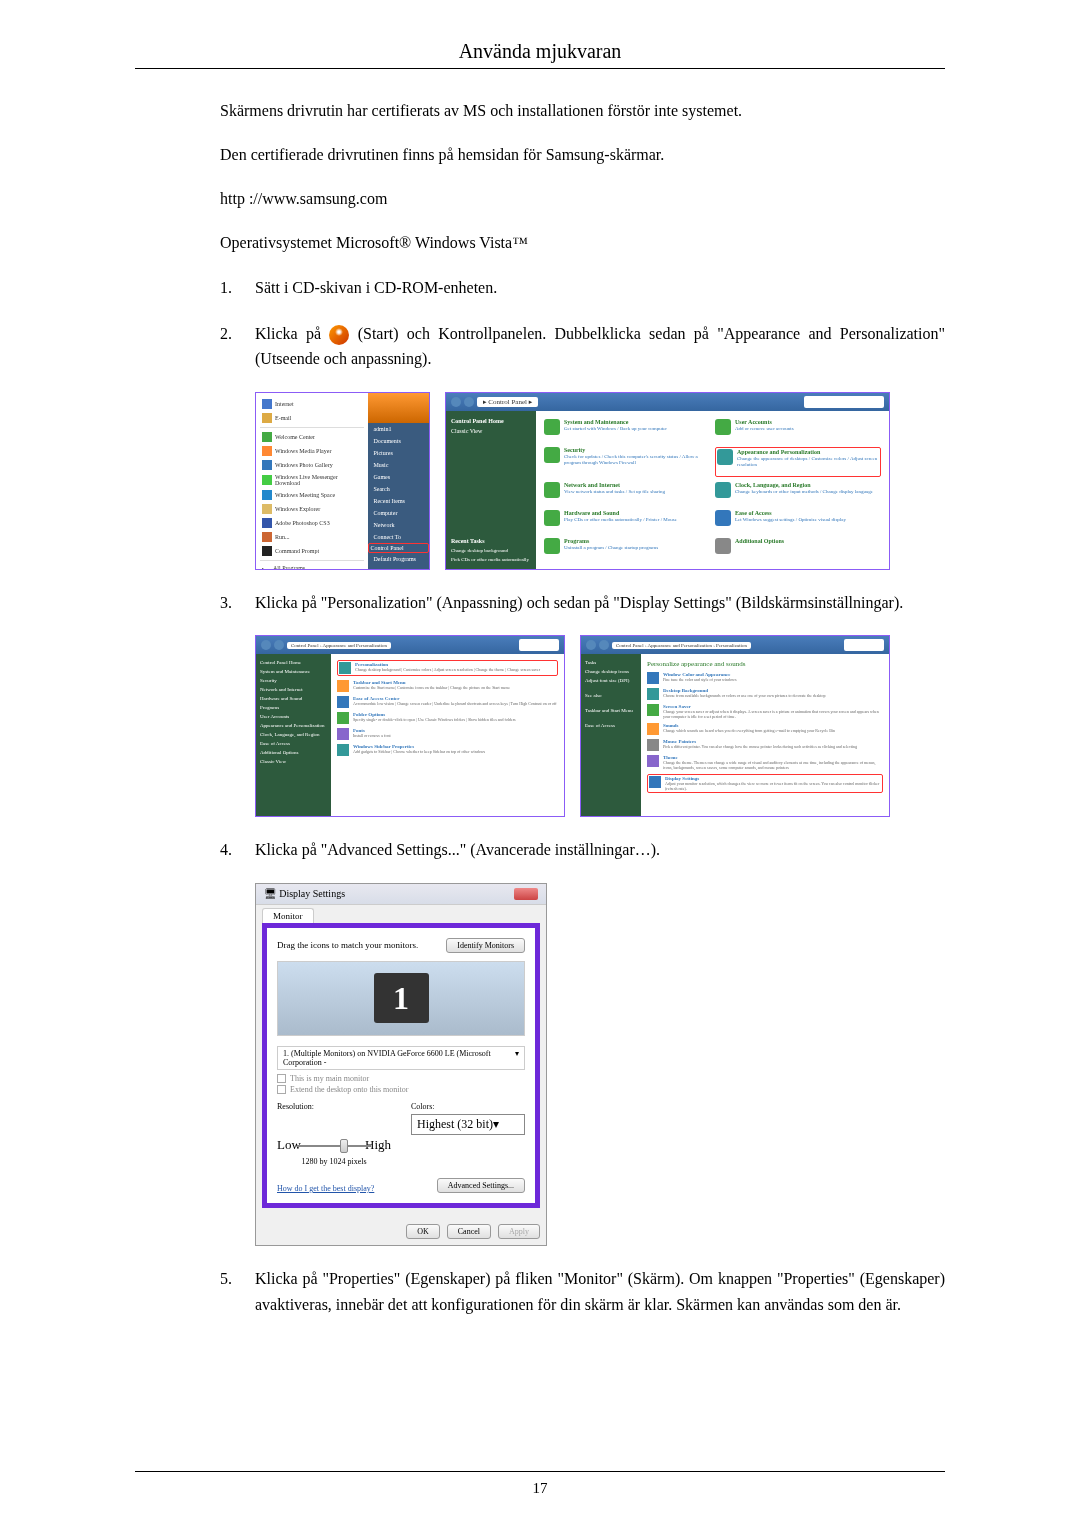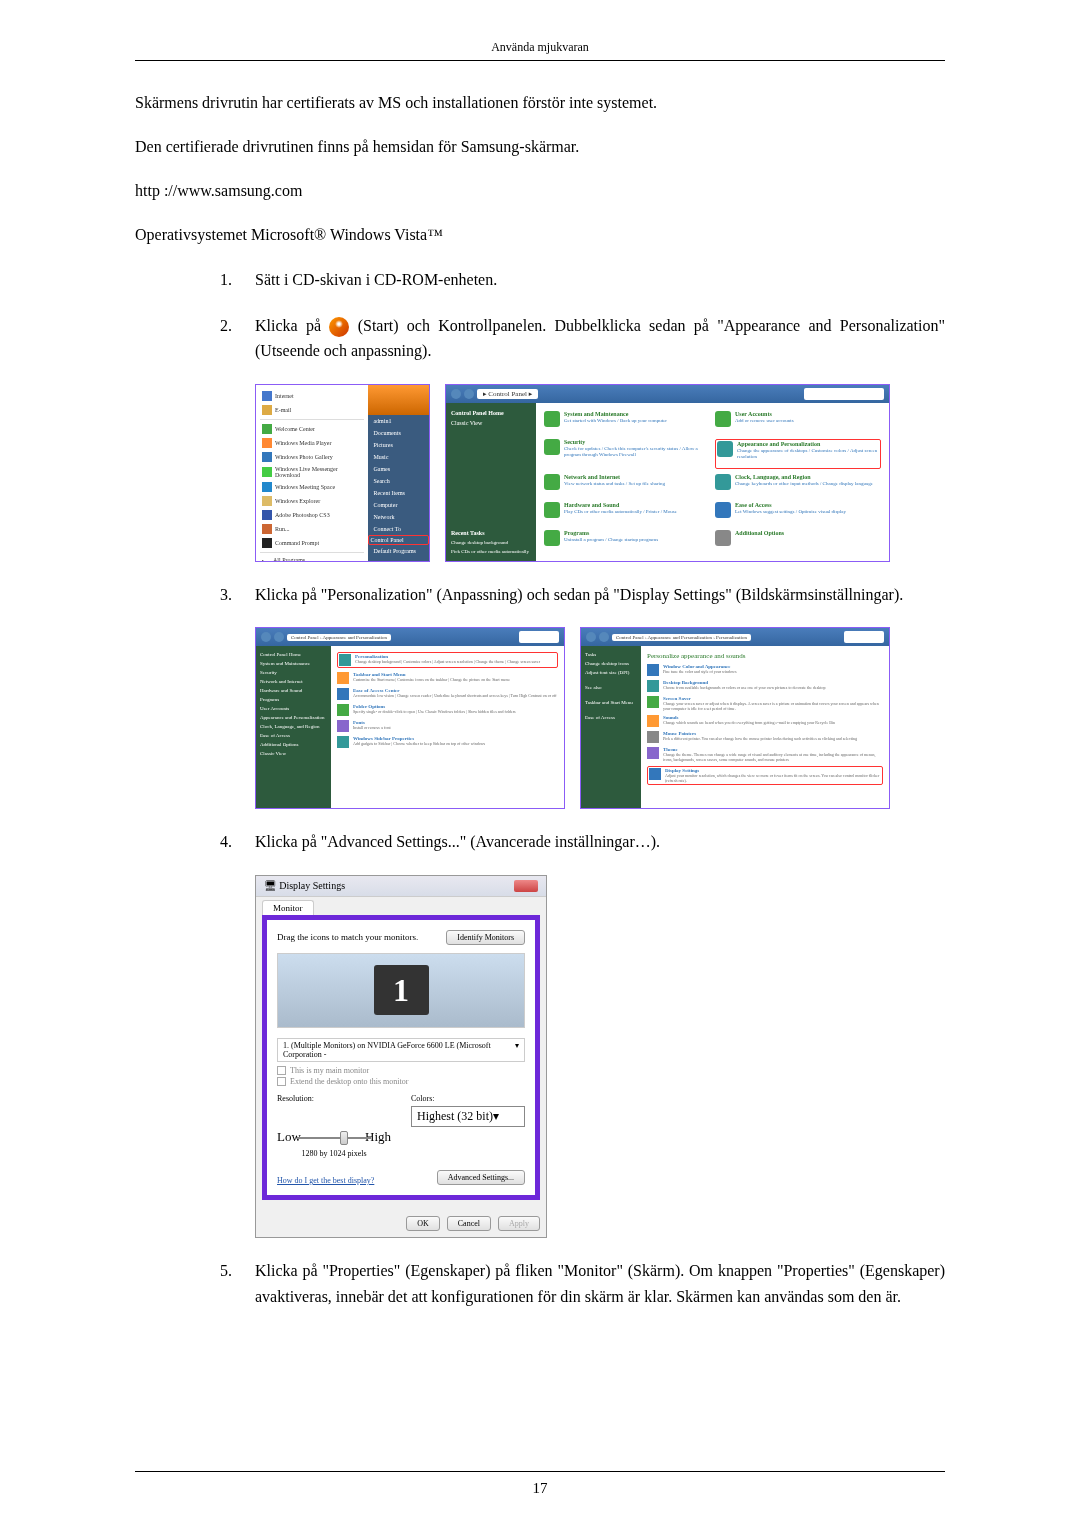--- a/index.html
+++ b/index.html
@@ -16,21 +16,21 @@
       color: #000;
       position: relative;
     }
     
     .page {
       padding: 40px 135px 30px 135px;
     }
     
     .header-title {
       text-align: center;
-      font-size: 12px;
+      font-size: 20px;
       margin-bottom: 5px;
     }
     
     .header-line {
       border-bottom: 1px solid #000;
       margin-bottom: 30px;
     }
     
     .obs-section {
       display: flex;
@@ -59,20 +59,21 @@
       border-radius: 2px;
     }
     
     .obs-text {
       font-size: 22px;
       font-weight: bold;
     }
     
     .body-text {
       font-size: 16px;
+      margin-left: 85px;
       margin-bottom: 20px;
       line-height: 1.5;
     }
     
     .section-heading {
       font-size: 19px;
       font-weight: bold;
       font-family: Arial, Helvetica, sans-serif;
       margin-bottom: 12px;
       margin-top: 5px;

